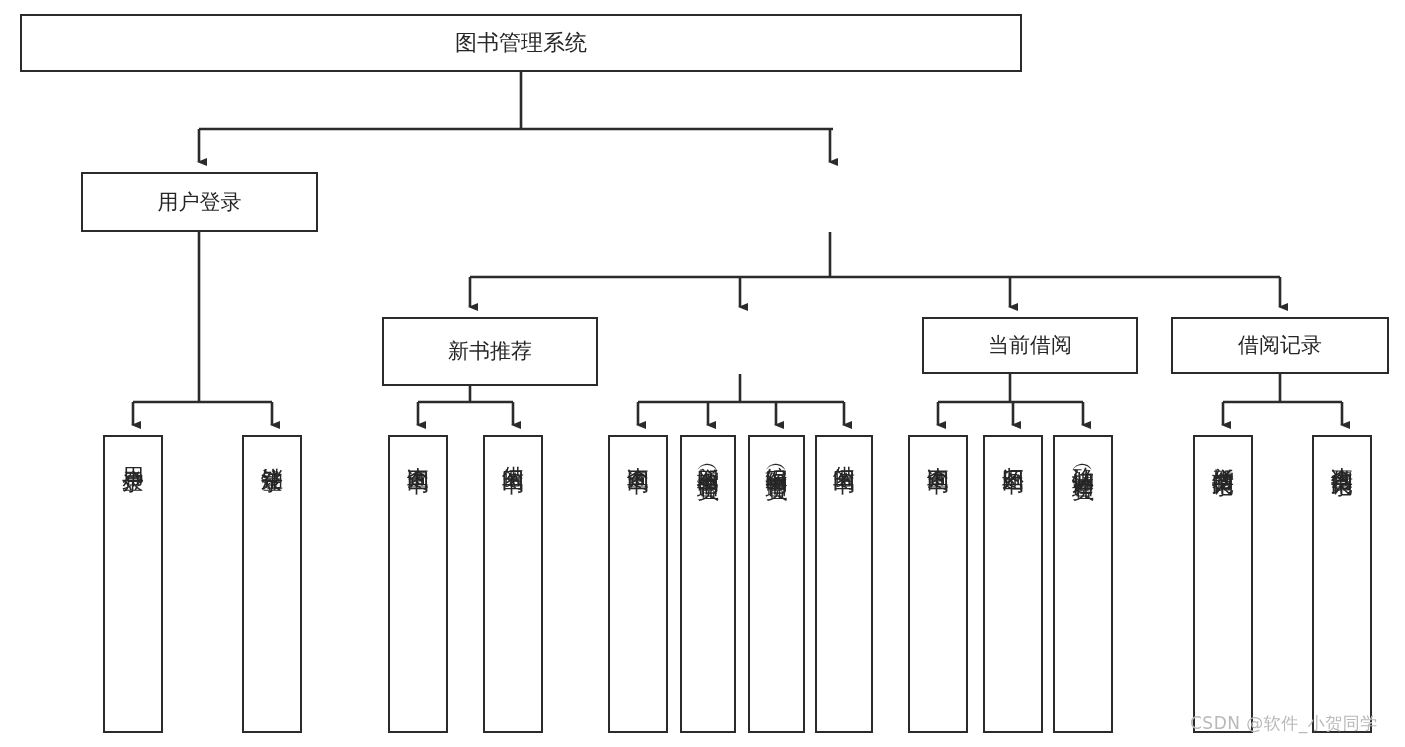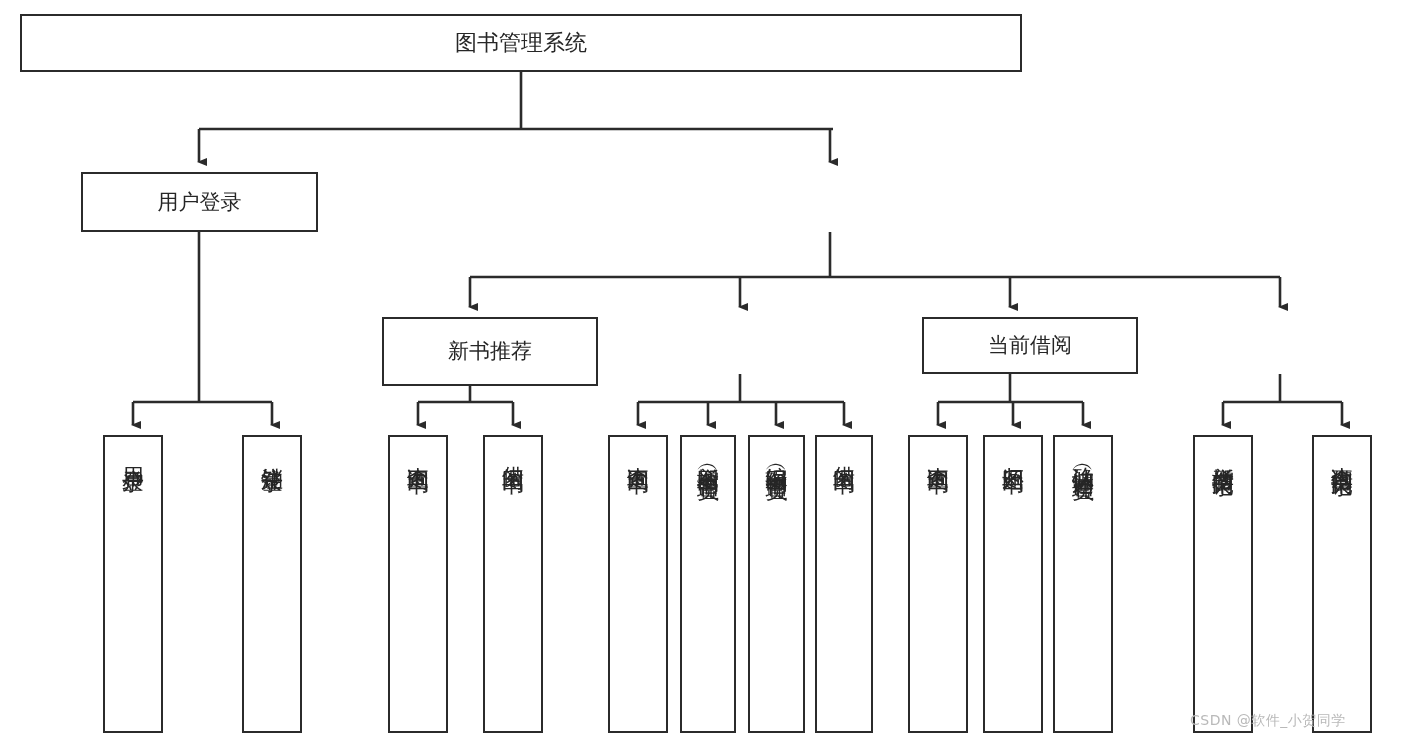--- a/index.html
+++ b/index.html
@@ -54,21 +54,21 @@
     writing-mode: vertical-rl;
     text-orientation: upright;
     font-size: 22px;
     letter-spacing: 2px;
     line-height: 1;
   }
   .watermark {
     position: absolute;
     left: 1190px;
     top: 712px;
-    font-size: 14px;
+    font-size: 17px;
     color: #b9b9b9;
     letter-spacing: 0.5px;
     white-space: nowrap;
     font-family: "DejaVu Sans", "Liberation Sans", sans-serif;
   }
 </style>
 </head>
 <body>
 
 <div id="canvas">
@@ -130,20 +130,23 @@
   <div class="node horiz" style="left:81px; top:172px; width:237px; height:60px;">
     <span class="label">用户登录</span>
   </div>
 
   <div class="node horiz" style="left:362px; top:317px; width:216px; height:69px;margin-left:20px;">
     <span class="label">新书推荐</span>
   </div>
   <div class="node horiz" style="left:902px; top:317px; width:216px; height:57px;margin-left:20px;">
     <span class="label">当前借阅</span>
   </div>
+  <div class="node horiz" style="left:1171px; top:317px; width:218px; height:57px;">
+    <span class="label">借阅记录</span>
+  </div>
 
   <div class="node vert" style="left:103px; top:435px; width:60px; height:298px;">
     <span class="label">用户登录</span>
   </div>
   <div class="node vert" style="left:242px; top:435px; width:60px; height:298px;">
     <span class="label">注销登录</span>
   </div>
   <div class="node vert" style="left:388px; top:435px; width:60px; height:298px;">
     <span class="label">查询图书</span>
   </div>

